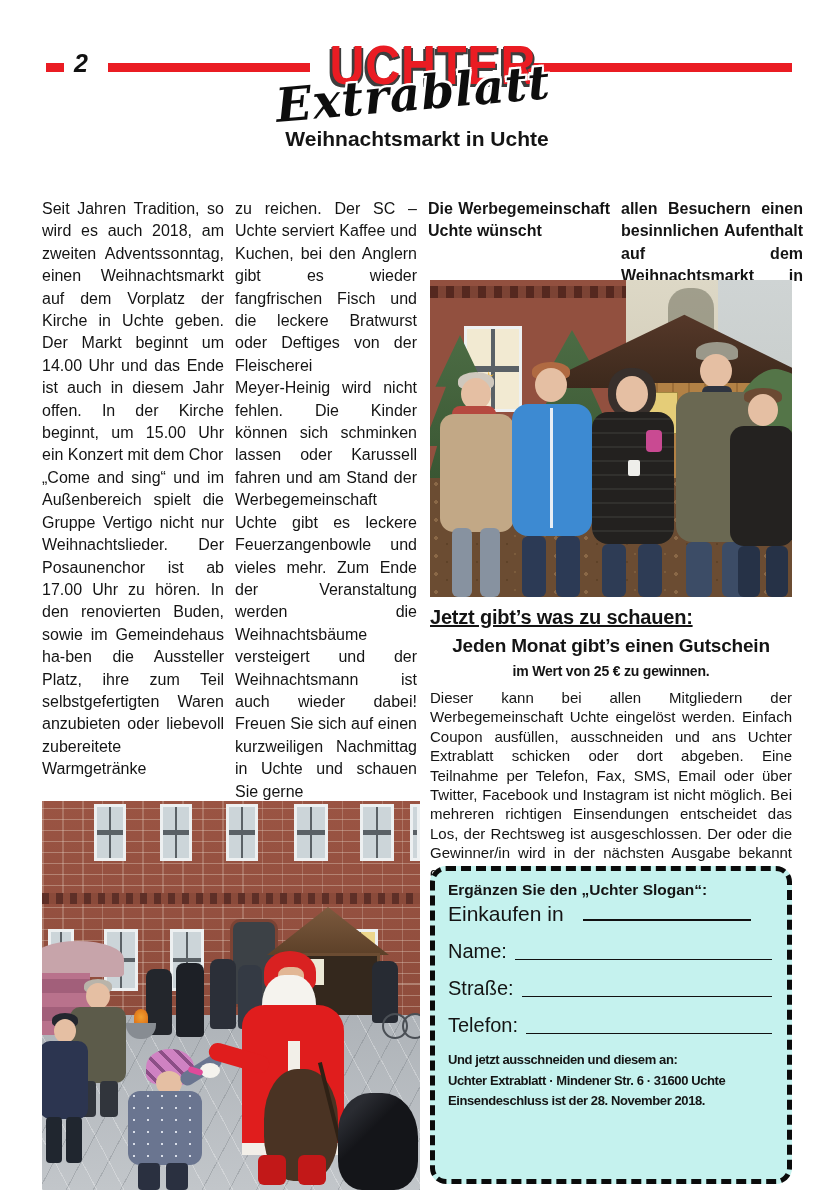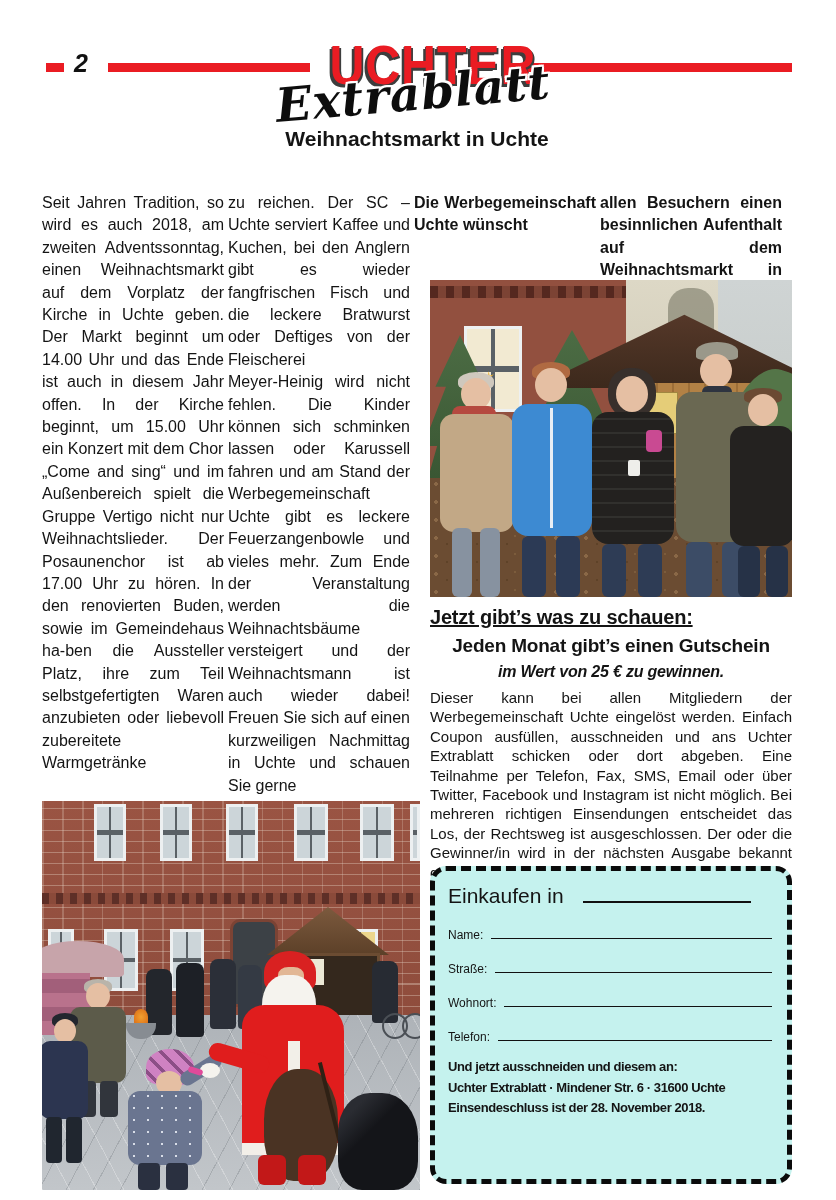--- a/index.html
+++ b/index.html
@@ -17,41 +17,41 @@
   .logo-extrablatt{position:absolute;left:268px;top:66px;width:290px;text-align:center;
      font-family:"DejaVu Serif",serif;font-style:italic;font-weight:bold;font-size:47px;line-height:1.2;
      color:#0d0d0d;transform:rotate(-5deg);letter-spacing:1px;z-index:2;
      text-shadow:2px 0 0 #fff,-2px 0 0 #fff,0 2px 0 #fff,0 -2px 0 #fff,2px 2px 0 #fff,-2px -2px 0 #fff,2px -2px 0 #fff,-2px 2px 0 #fff;}
   .headline{position:absolute;left:42px;top:127px;width:750px;text-align:center;
      font-size:21px;font-weight:bold;}
   .subheadline{position:absolute;left:42px;top:151px;width:750px;text-align:center;
      font-size:23px;font-weight:bold;letter-spacing:-.2px;}
 
   
-  .columns{position:absolute;left:42px;top:192px;width:750px;height:620px;display:flex;gap:4px;}
+  .columns{position:absolute;left:42px;top:198px;width:750px;height:620px;display:flex;gap:11px;}
   .col{width:182px;flex:0 0 182px;font-size:16px;line-height:22.4px;text-align:justify;}
   .col .para{margin:0;}
   .col .b, .bold{font-weight:bold;}
 
   
   .contest{position:absolute;left:430px;top:606px;width:362px;}
   .contest .teaser{font-size:20px;font-weight:bold;text-decoration:underline;letter-spacing:-.2px;}
   .contest .prize{font-size:19px;font-weight:bold;text-align:center;line-height:27px;letter-spacing:-.2px;margin-top:3px;}
-  .contest .prize2{font-size:16px;font-weight:bold;text-align:center;line-height:25px;letter-spacing:-.2px;font-style:italic;}
+  .contest .prize2{font-size:14px;font-weight:bold;text-align:center;line-height:25px;letter-spacing:-.2px;}
   .contest .details{font-size:15px;line-height:19.4px;text-align:justify;margin-top:4px;}
 
   
   .coupon{position:absolute;left:430px;top:866px;width:362px;height:318px;box-sizing:border-box;
      background:#c5f2ee;border:5px dashed #0b0b0b;border-radius:16px;padding:10px 13px;}
   .coupon .c-title{font-size:15.5px;font-weight:bold;}
   .coupon .c-line1{font-size:21px;margin-top:2px;}
   .coupon .c-line2{font-size:21px;margin-top:21px;}
   .u{display:inline-block;border-bottom:2px solid #111;height:18px;vertical-align:baseline;}
   .c-fields{margin-top:6px;}
-  .c-field{display:flex;align-items:flex-end;font-size:12px;margin-top:14px;}
+  .c-field{display:flex;align-items:flex-end;font-size:20px;margin-top:14px;}
   .c-field .fill-line{flex:1;border-bottom:1.6px solid #111;margin:0 2px 3px 8px;height:16px;}
   .c-sender{margin-top:13px;font-size:13px;font-weight:bold;line-height:1.58;letter-spacing:-.4px;}
 
   
   .ph{position:absolute;overflow:hidden;background:#c9ccc9;}
   .brick{background:
      repeating-linear-gradient(0deg, rgba(235,220,205,.45) 0 1.5px, rgba(0,0,0,0) 1.5px 12px),
      repeating-linear-gradient(90deg, rgba(235,220,205,.30) 0 1.5px, rgba(0,0,0,0) 1.5px 22px),
      linear-gradient(#96524​2,#8b4a3a);background-color:#92503f;}
   .brick2{background:
@@ -242,38 +242,35 @@
       <div class="abs" style="left:-46px;top:117px;width:15px;height:6px;background:#e04a9a;border-radius:3px;transform:rotate(18deg);"></div>
       <div class="abs" style="left:30px;top:118px;width:74px;height:112px;background:#4a3323;border-radius:45% 45% 40% 40%;"></div>
       <div class="abs" style="left:96px;top:110px;width:4px;height:100px;background:#2e2115;transform:rotate(-14deg);"></div>
       <div class="abs" style="left:24px;top:204px;width:28px;height:30px;background:#c21818;border-radius:6px;"></div>
       <div class="abs" style="left:64px;top:204px;width:28px;height:30px;background:#c21818;border-radius:6px;"></div>
     </div>
     <div class="abs" style="left:296px;top:292px;width:80px;height:97px;background:linear-gradient(135deg,#2a2c32 0 18%,#141519 40%);border-radius:40% 45% 30% 30%;"></div>
   </div>
 
   <div class="coupon">
+    <div class="c-title">Ergänzen Sie den „Uchter Slogan“:</div>
     <div class="c-line1">
       <span>Einkaufen in</span>
       <span class="u" style="width:168px;margin-left:14px;"></span>
     </div>
     <div class="c-fields">
         <div class="c-field">
           <span>Name:</span>
           <span class="fill-line"></span>
         </div>
         <div class="c-field">
           <span>Straße:</span>
           <span class="fill-line"></span>
         </div>
         <div class="c-field">
-          <span>Wohnort:</span>
-          <span class="fill-line"></span>
-        </div>
-        <div class="c-field">
           <span>Telefon:</span>
           <span class="fill-line"></span>
         </div>
       </div>
     <div class="c-sender">
       <div>Und jetzt ausschneiden und diesem an:</div>
       <div>Uchter Extrablatt · Mindener Str. 6 · 31600 Uchte</div>
       <div>Einsendeschluss ist der 28. November 2018.</div>
     </div>
   </div>

